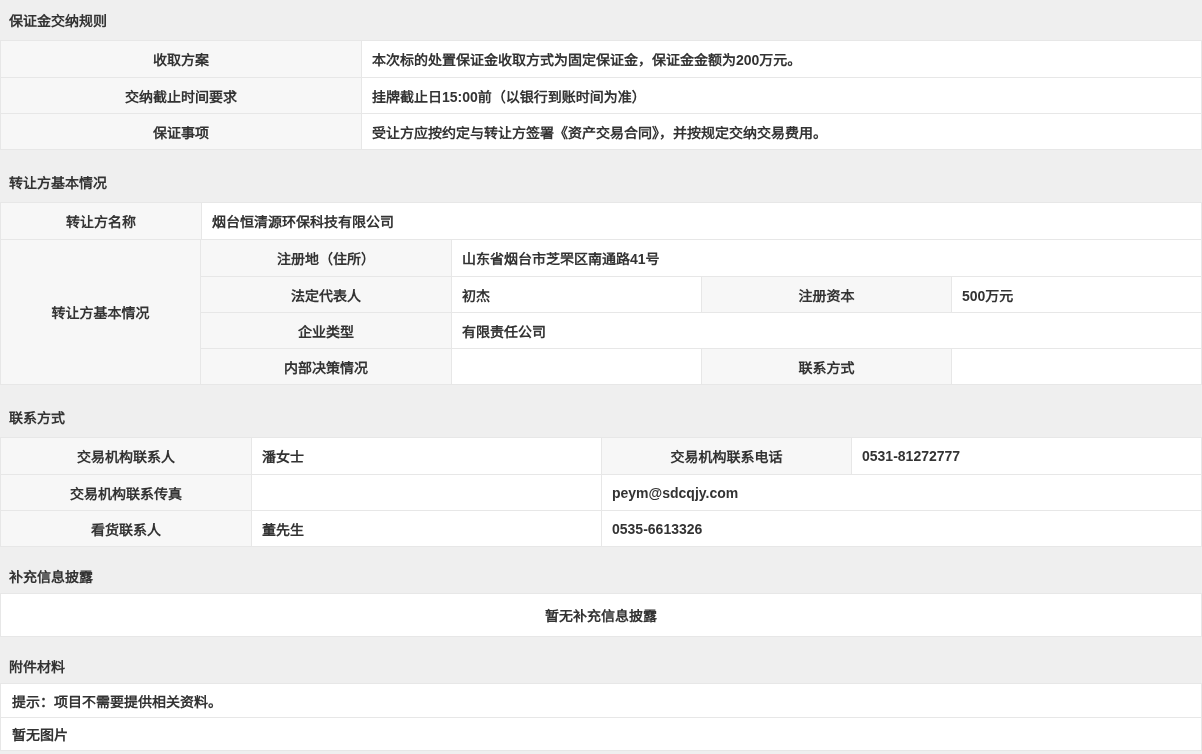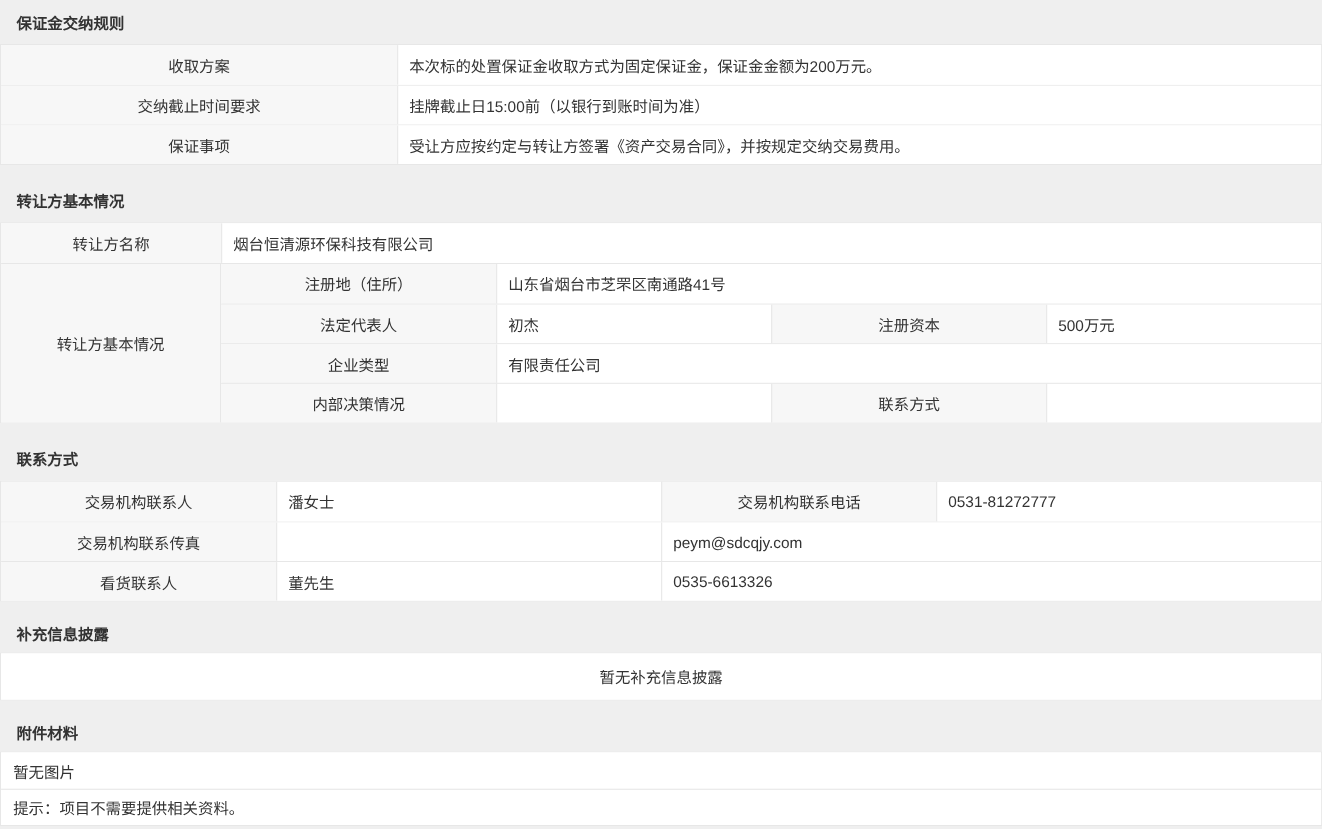--- a/index.html
+++ b/index.html
@@ -14,30 +14,31 @@
   body{
     background:var(--page);
     color:var(--txt);
     font-family:"Liberation Sans","DejaVu Sans",sans-serif;
     font-size:14px;
   }
   .section{width:1202px;margin-bottom:12px;}
   .sec-head{
     height:40px;
     display:flex;align-items:center;
-    padding-left:15px;
+    padding-left:9px;
     font-weight:bold;
     font-size:14px;
     background:var(--page);
   }
   .sec-head.sm{height:34px;}
   .tbl{
     background:var(--cell);
     border:1px solid var(--bd);
     width:1202px;
+    font-weight:bold;
   }
   .tr{display:flex;min-height:36px;align-items:stretch;}
   .tr + .tr{border-top:1px solid var(--bd);}
   .td{display:flex;align-items:center;}
   .td + .td{border-left:1px solid var(--bd);}
   .lbl{
     background:var(--label-bg);
     justify-content:center;
     text-align:center;
     padding:0 6px;
@@ -154,16 +155,16 @@
   <div class="tbl">
     <div class="tr tall">
       <div class="td val flex1 center-row">暂无补充信息披露</div>
     </div>
   </div>
 </div>
 
 <div class="section">
   <div class="sec-head sm">附件材料</div>
   <div class="tbl">
+    <div class="plain-row">提示：项目不需要提供相关资料。</div>
     <div class="plain-row">暂无图片</div>
-    <div class="plain-row">提示：项目不需要提供相关资料。</div>
   </div>
 </div>
 
 </body></html>

